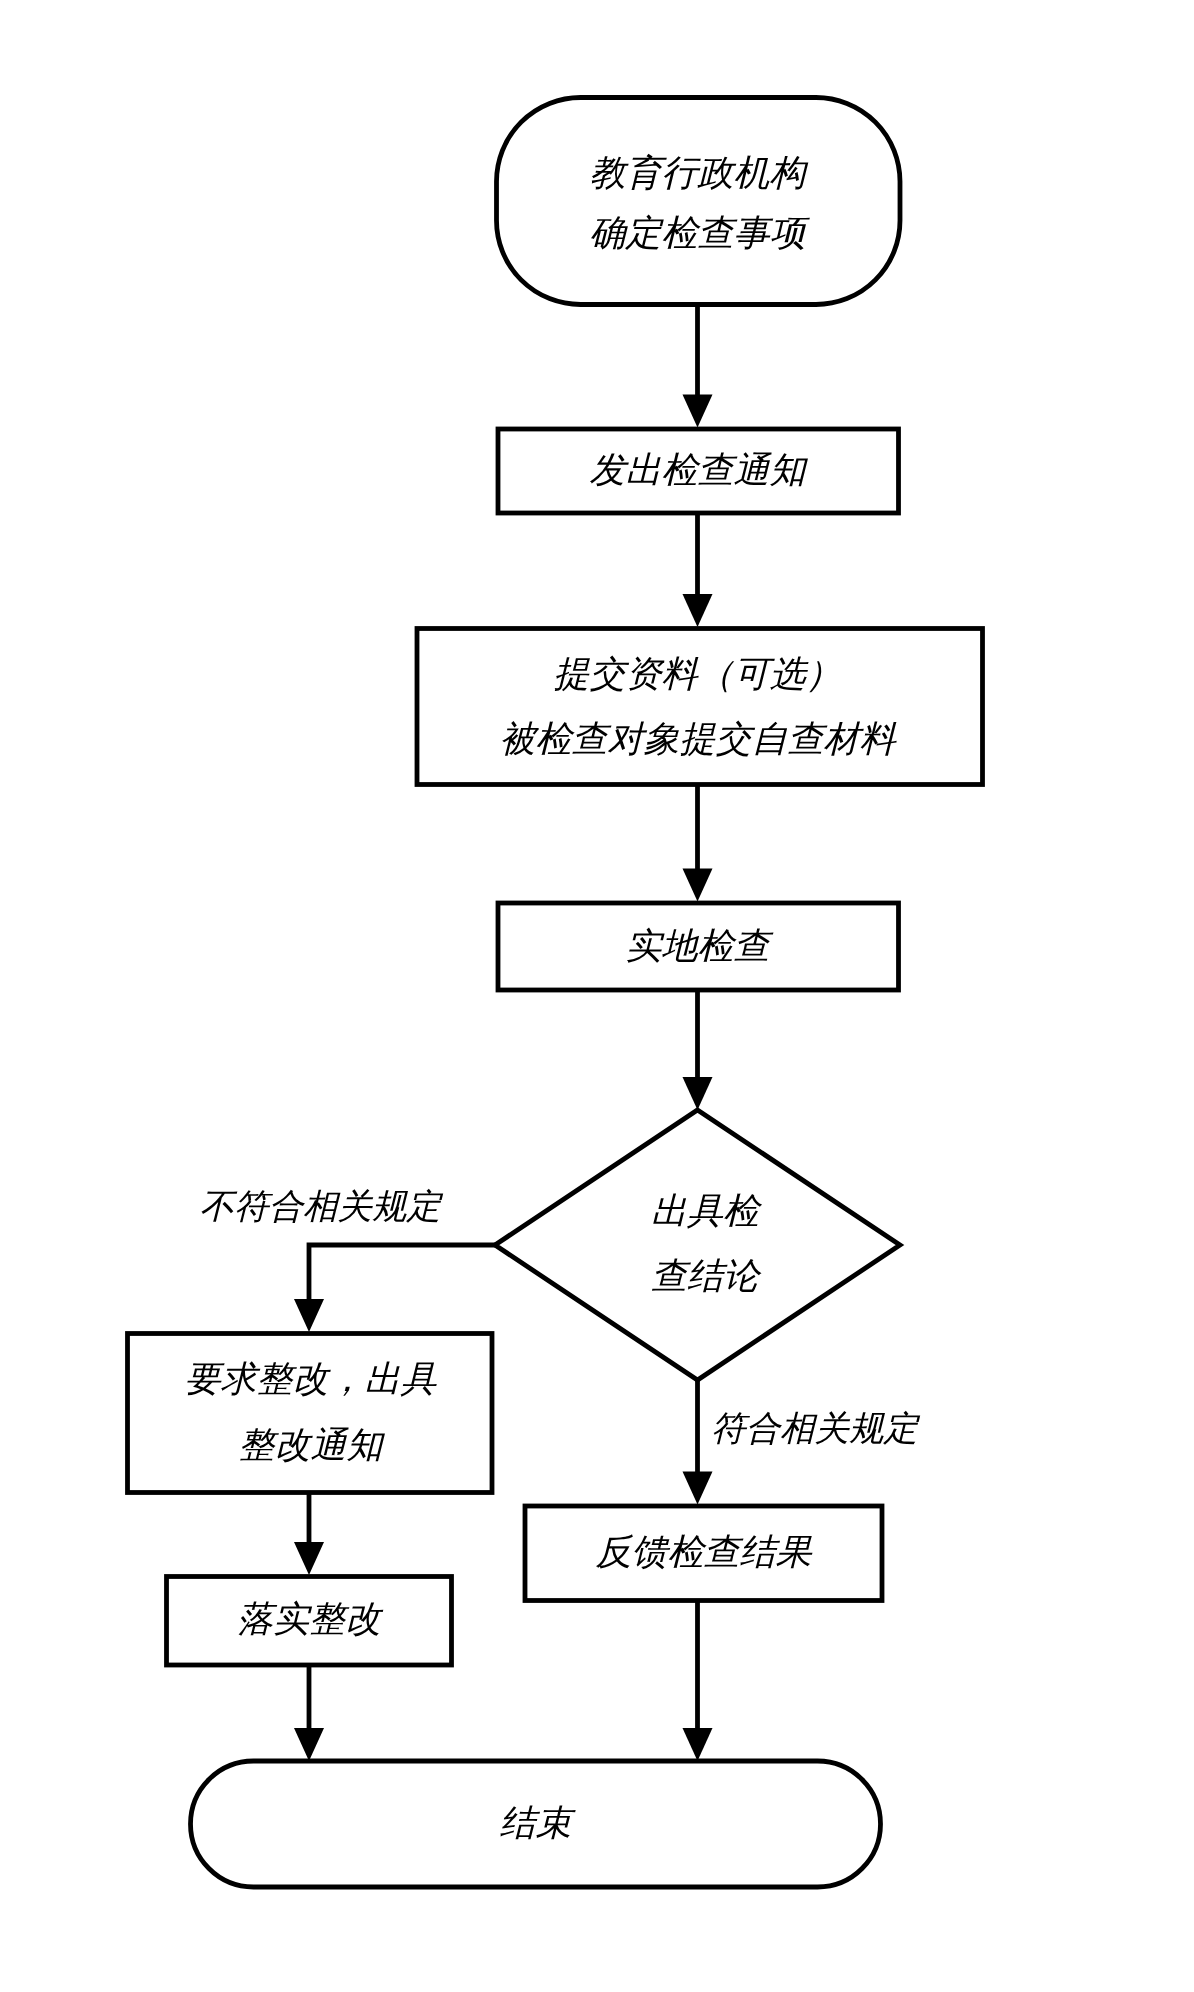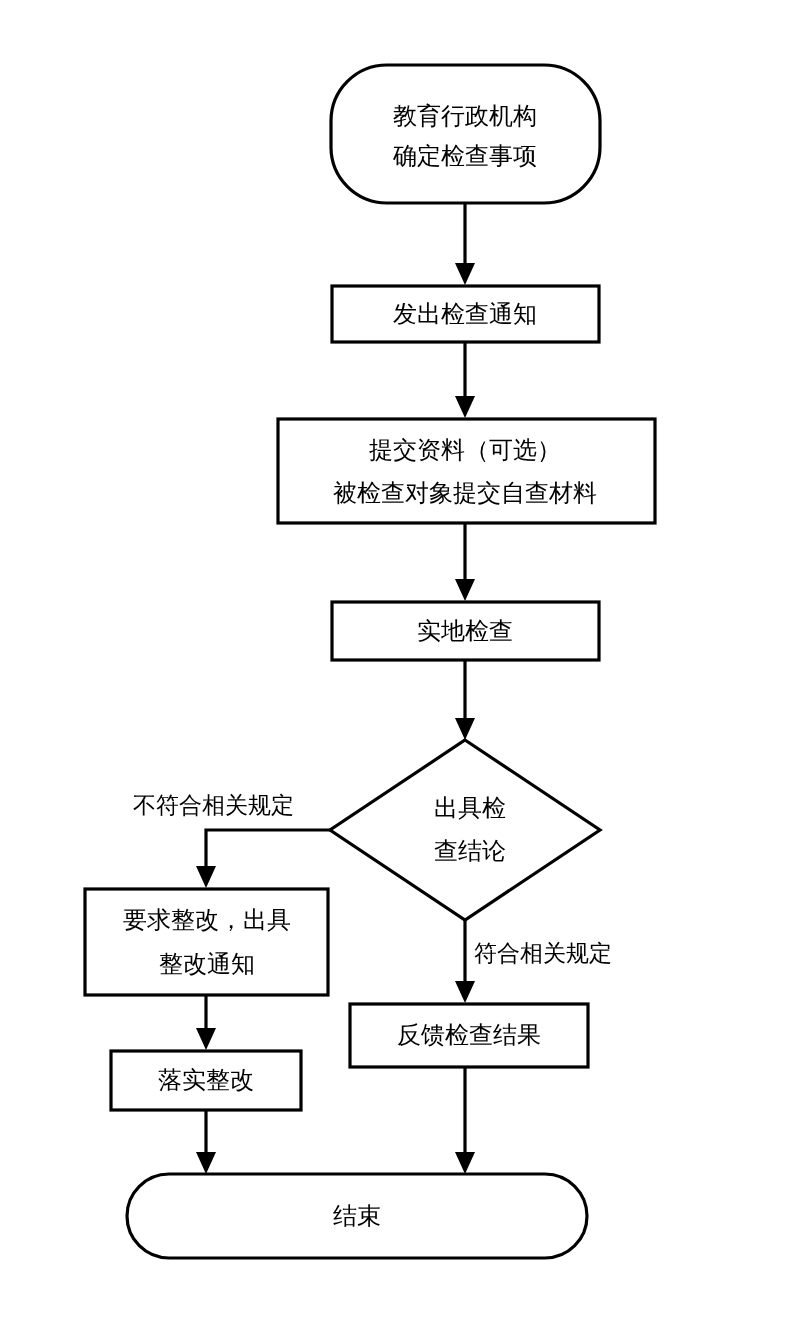--- a/index.html
+++ b/index.html
@@ -11,20 +11,21 @@
     width: 796px;
     height: 1328px;
     font-family: "DejaVu Sans", sans-serif;
     overflow: hidden;
   }
   #flowchart-root {
     position: relative;
     width: 796px;
     height: 1328px;
     background: #ffffff;
+    font-style: italic;
   }
   svg.flow-svg {
     position: absolute;
     left: 0;
     top: 0;
     width: 796px;
     height: 1328px;
     display: block;
   }
   .node-shape {

